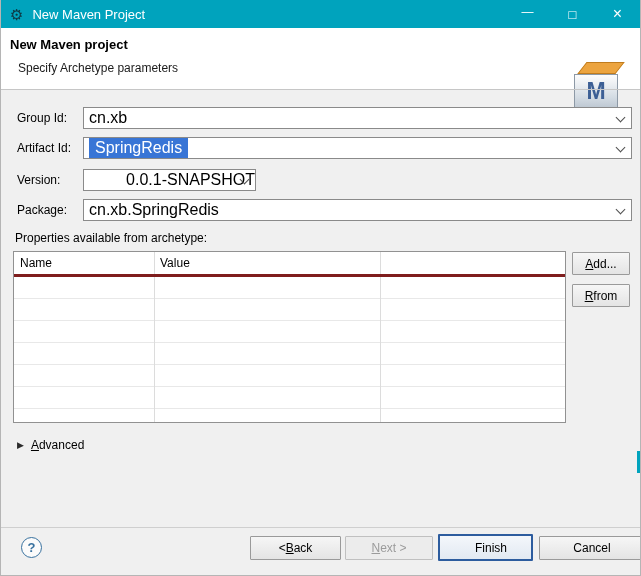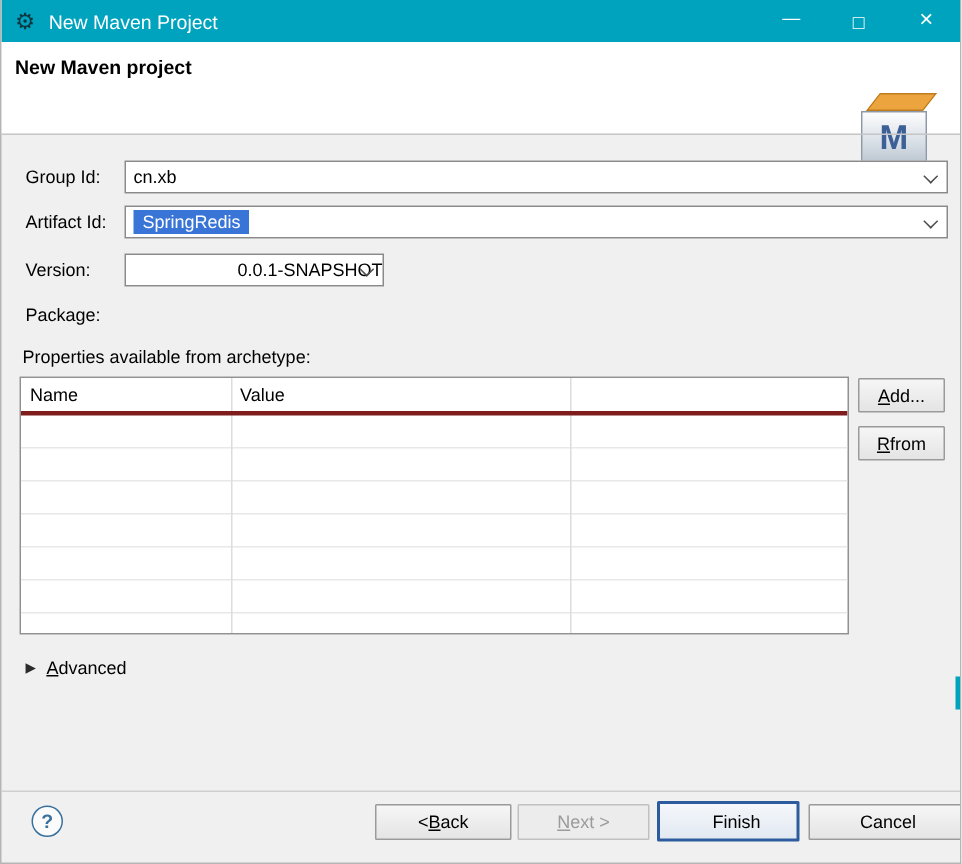--- a/index.html
+++ b/index.html
@@ -46,21 +46,21 @@
     background:linear-gradient(180deg,#fdfdfd 0%,#d3dbe3 70%,#bfc9d3 100%);
     border:1px solid #8d99a6;box-sizing:border-box;
     display:flex;align-items:center;justify-content:center;
     font-weight:bold;font-size:23px;color:#3c5f95;
   }
   
   .lbl{position:absolute;font-size:12px;}
   .combo{
     position:absolute;height:22px;background:#ffffff;
     border:1px solid #8a8a8a;box-sizing:border-box;
-    font-size:12px;display:flex;align-items:center;padding-left:5px;
+    font-size:16px;display:flex;align-items:center;padding-left:5px;
   }
   .combo .chev{
     position:absolute;right:7px;top:6px;width:6px;height:6px;
     border-right:1.5px solid #4f4f4f;border-bottom:1.5px solid #4f4f4f;
     transform:rotate(45deg);
   }
   .sel{background:var(--selection,#3875d6);color:#fff;padding:1px 6px;}
   
   .caption{position:absolute;left:14px;top:231px;}
   .ptable{
@@ -126,20 +126,21 @@
         <span class="glyph-max">□</span>
       </div>
       <div class="win-btn">
         <span class="glyph-close">×</span>
       </div>
     </div>
   </div>
 
   <div class="header">
     <div class="header-title">New Maven project</div>
+    <div class="header-sub">Specify Archetype parameters</div>
     <div class="mlogo">
       <div class="mlogo-top"></div>
       <div class="mlogo-front">M</div>
     </div>
   </div>
   <div class="header-sep"></div>
 
   <span class="lbl" style="left:16px;top:111px;">Group Id:</span>
   <div class="combo" style="left:82px;top:107px;width:549px;">
     <span>cn.xb</span>
@@ -152,20 +153,24 @@
     <span class="chev"></span>
   </div>
 
   <span class="lbl" style="left:16px;top:173px;">Version:</span>
   <div class="combo" style="left:82px;top:169px;width:173px;justify-content:flex-end;">
     <span>0.0.1-SNAPSHOT</span>
     <span class="chev"></span>
   </div>
 
   <span class="lbl" style="left:16px;top:203px;">Package:</span>
+  <div class="combo" style="left:82px;top:199px;width:549px;">
+    <span>cn.xb.SpringRedis</span>
+    <span class="chev"></span>
+  </div>
 
   <span class="caption">Properties available from archetype:</span>
 
   <div class="ptable">
     <div class="vline" style="left:140px;"></div>
     <div class="vline" style="left:366px;"></div>
     <div class="thead">
       <span class="th" style="left:6px;">Name</span>
       <span class="th" style="left:146px;">Value</span>
     </div>

